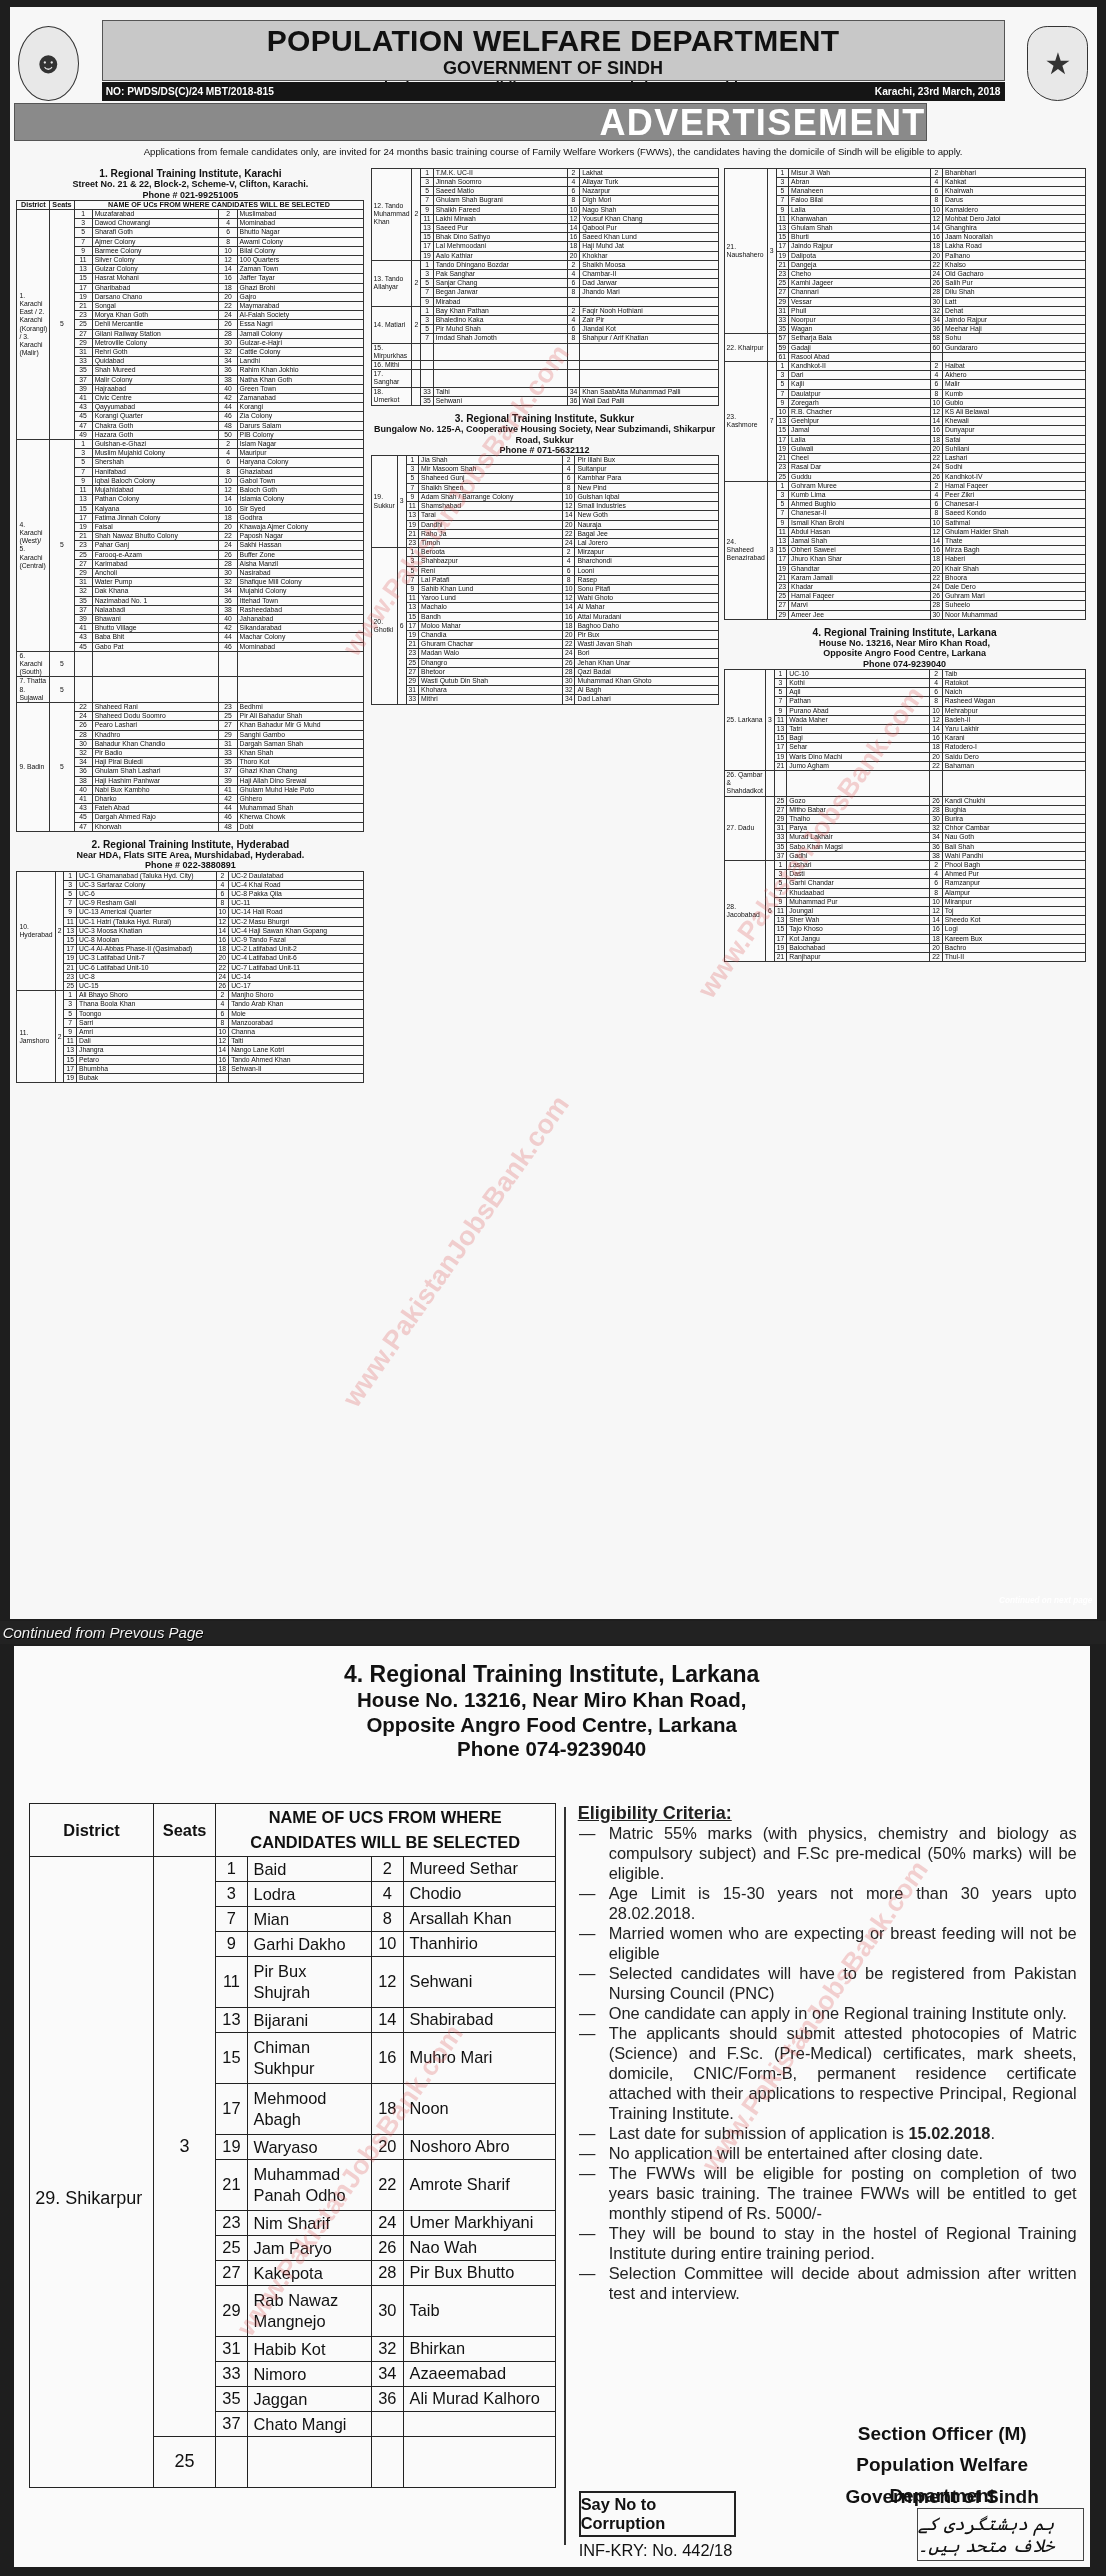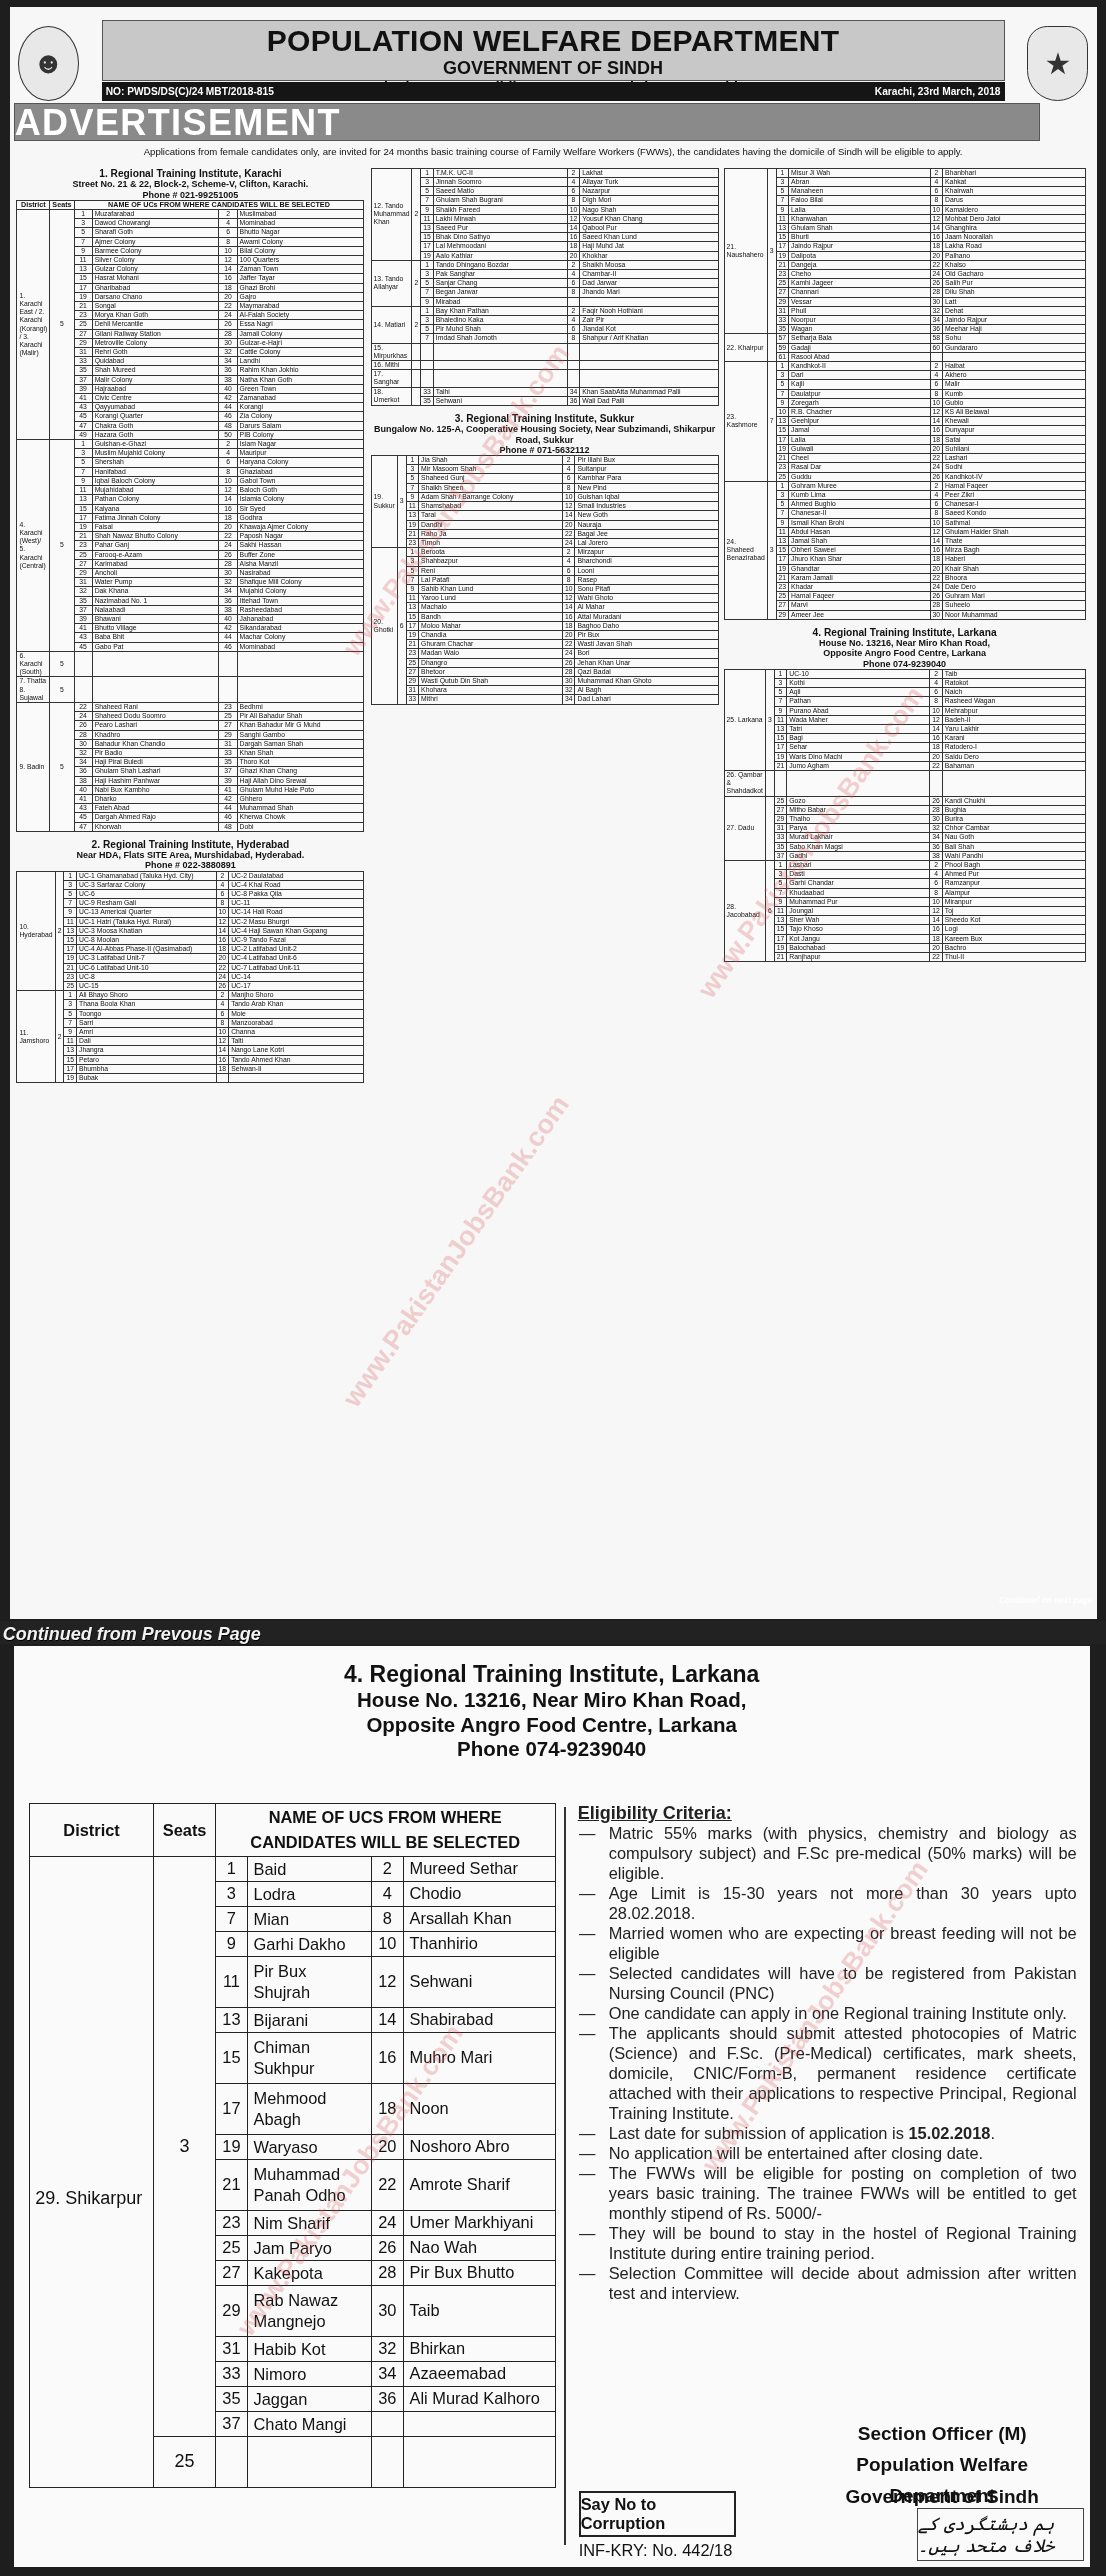--- a/index.html
+++ b/index.html
@@ -9,21 +9,21 @@
   .page1 { position: absolute; left: 9.6px; top: 6.8px; width: 1087px; height: 1612px; background: #f7f7f7; }
   .hdr { position: absolute; left: 0; top: 0; width: 100%; height: 99px; }
   .logo { position: absolute; top: 19px; width: 61px; height: 75px; border: 1.4px solid #333; border-radius: 31px / 38px; background: #e8e8e8; display: flex; align-items: center; justify-content: center; font-size: 30px; color: #333; }
   .logo.left { left: 8.2px; }
   .logo.right { right: 8.2px; border-radius: 20.5px 20.5px 31px 31px; }
   .hdr-box { position: absolute; left: 92px; top: 13.7px; width: 903px; height: 61px; background: #c8c8c8; border: 1.4px solid #555; text-align: center; }
   .hdr-title { font-size: 30px; font-weight: 900; letter-spacing: 0.3px; margin-top: 2.7px; color: #111; }
   .hdr-sub { font-size: 18px; font-weight: 700; margin-top: 0; }
   .hdr-addr { font-size: 14.3px; font-weight: 700; }
   .hdr-bar { position: absolute; left: 92px; top: 75px; width: 903px; height: 19px; background: #151515; color: #fff; font-size: 10.2px; font-weight: 700; display: flex; justify-content: space-between; align-items: center; padding: 0 4.1px; }
-  .adv-bar { position: absolute; left: 4.1px; top: 96px; width: 1026px; height: 38px; background: #8a8a8a; border: 0.7px solid #555; text-align: left; color: #fff; font-size: 36px; font-weight: 900; letter-spacing: 1.4px; line-height: 38px; }
+  .adv-bar { position: absolute; left: 4.1px; top: 96px; width: 913px; height: 38px; background: #8a8a8a; border: 0.7px solid #555; text-align: right; color: #fff; font-size: 36px; font-weight: 900; letter-spacing: 1.4px; line-height: 38px; }
   .intro { position: absolute; left: 0; top: 138px; width: 100%; text-align: center; font-size: 9.6px; line-height: 13.7px; }
 
   .col { position: absolute; top: 161px; }
   .col1 { left: 6.8px; width: 348px; }
   .col2 { left: 361px; width: 348px; }
   .col3 { left: 714px; width: 362px; }
 
   .inst-title { text-align: center; font-size: 10.2px; font-weight: 900; line-height: 11.6px; }
   .inst-addr { text-align: center; font-size: 9px; font-weight: 700; line-height: 10.2px; }
 
@@ -32,21 +32,21 @@
   table.ucs th { font-weight: 700; text-align: center; font-size: 7.2px; }
   table.ucs td.n { width: 15px; text-align: center; }
   table.ucs td.dist { width: 58px; white-space: normal; }
   table.ucs td.seats { width: 19px; text-align: center; }
   table.ucs td.nm { width: 42%; }
   .small-block { height: 6.8px; }
   .cont-note { position: absolute; right: 13.7px; top: 1596px; font-size: 8.2px; font-style: italic; font-weight: 900; color: #fff; }
 
   
   .cont-banner { position: absolute; left: 0; top: 1621px; width: 100%; height: 23px; background: #222; }
-  .cont-banner span { position: absolute; left: 2.7px; top: 2.7px; font-size: 18px; font-weight: 700; font-style: italic; color: #f2f2f2; text-shadow: 0.7px 0.7px 0 #000; }
+  .cont-banner span { position: absolute; left: 2.7px; top: 2.7px; font-size: 15px; font-weight: 400; font-style: italic; color: #f2f2f2; text-shadow: 0.7px 0.7px 0 #000; }
 
   
   .page2 { position: absolute; left: 13.7px; top: 1646px; width: 1076px; height: 921px; background: #fafafa; }
   .p2-hdr { position: absolute; left: 0; top: 15px; width: 100%; text-align: center; }
   .p2-title { font-size: 23px; font-weight: 900; line-height: 27px; }
   .p2-line { font-size: 20.5px; font-weight: 700; line-height: 24.6px; }
 
   .p2-table { position: absolute; left: 15px; top: 157px; width: 527px; border-collapse: collapse; font-size: 16.4px; }
   .p2-table td, .p2-table th { border: 1.4px solid #222; padding: 1.4px 5.5px; vertical-align: middle; }
   .p2-table th { font-weight: 700; text-align: center; line-height: 24.6px; }

